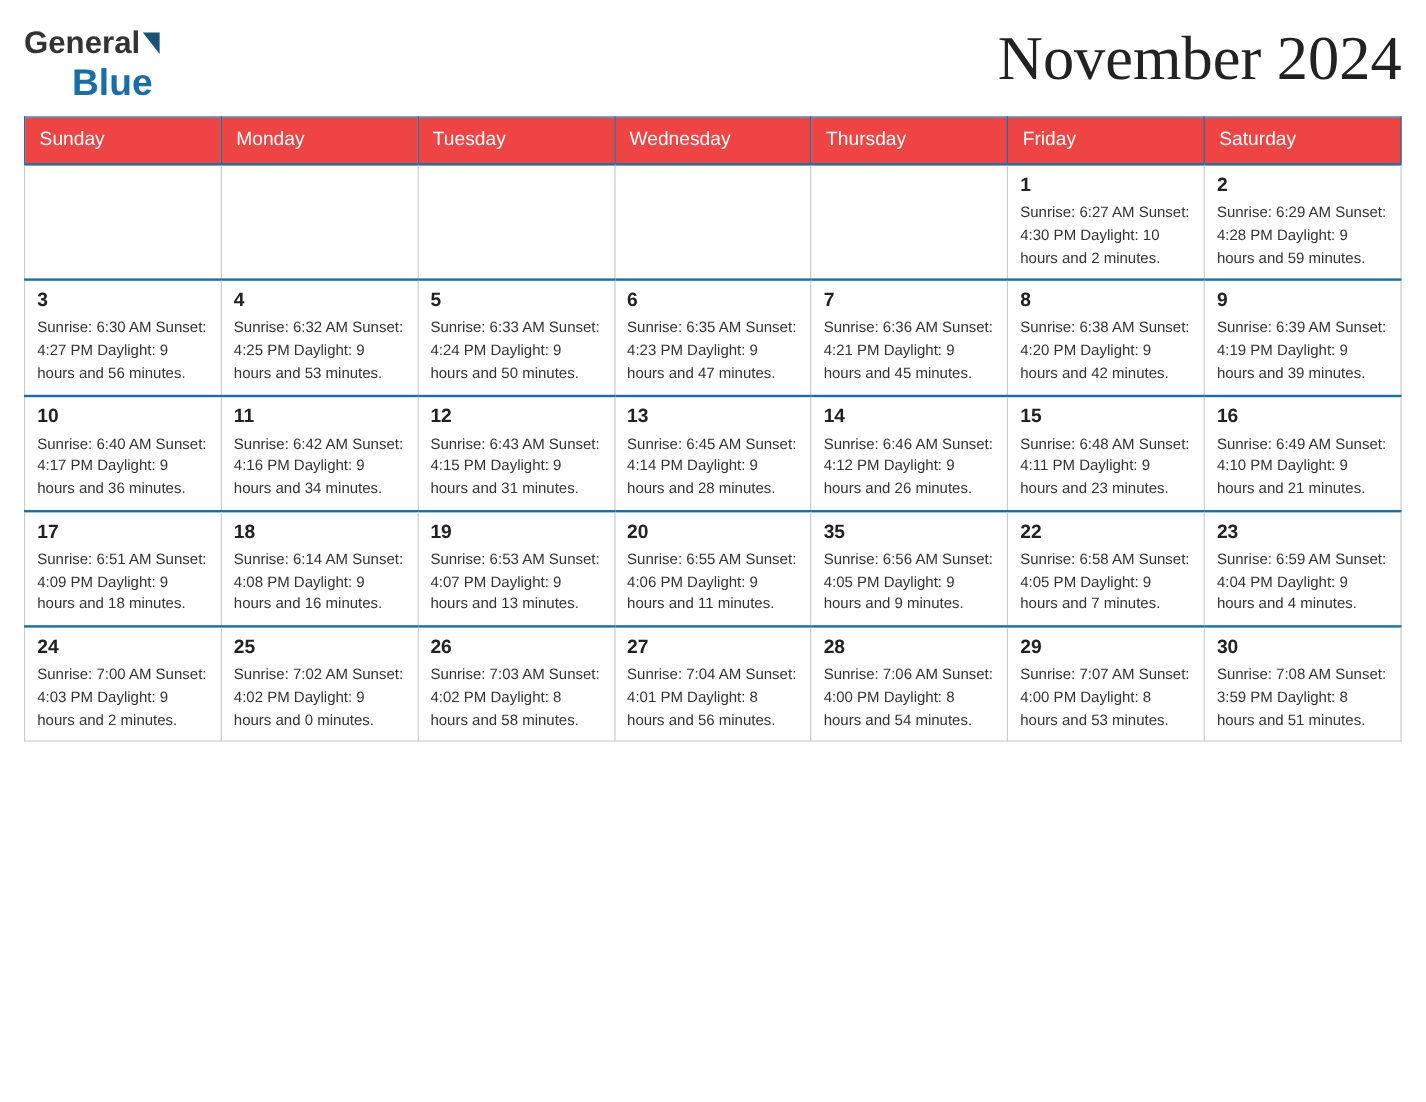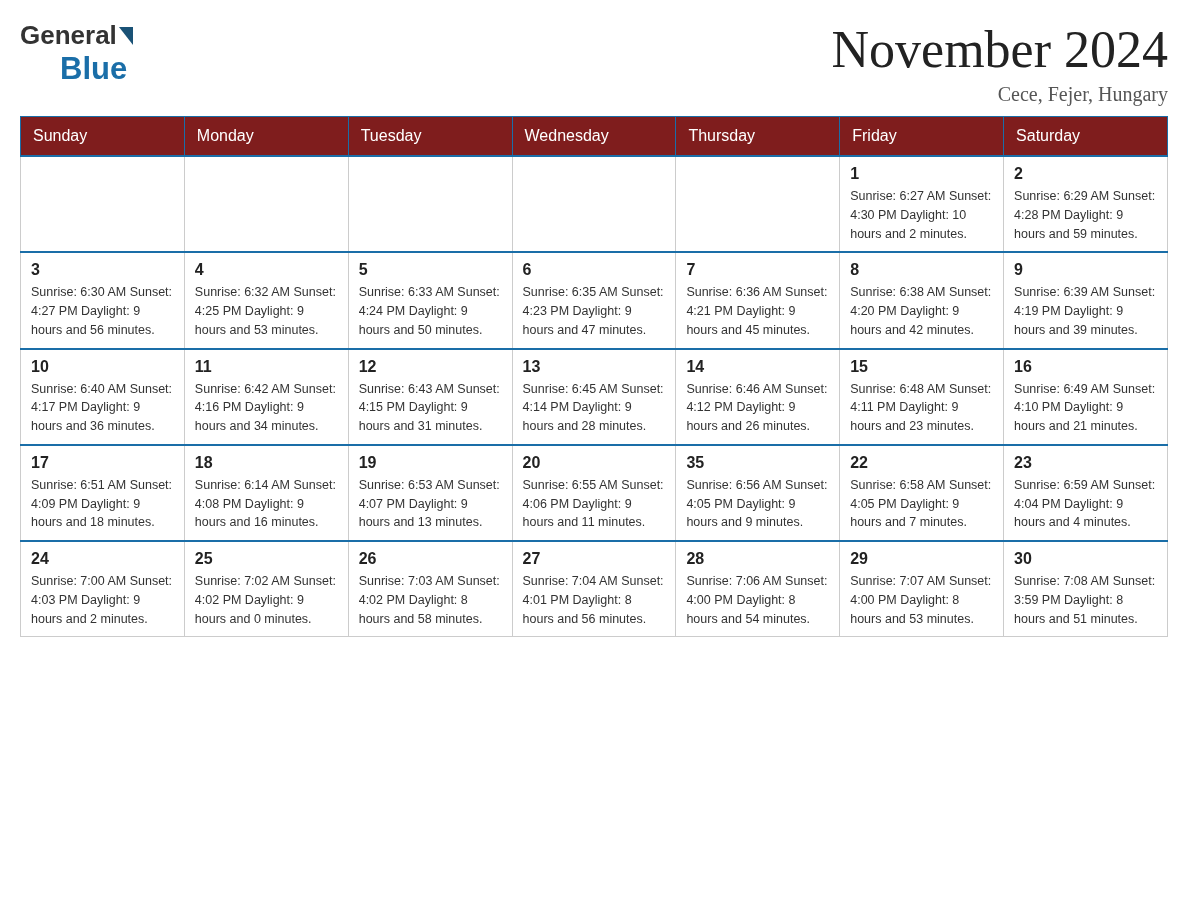--- a/index.html
+++ b/index.html
@@ -54,21 +54,21 @@
       font-size: 20px;
       color: #555;
       margin-top: 4px;
     }
     .calendar {
       width: 100%;
       border-collapse: collapse;
       margin-top: 8px;
     }
     .calendar th {
-      background-color: #7f1d1d;
+      background-color: #ef4444;
       color: #fff;
       text-align: left;
       padding: 10px 12px;
       font-size: 16px;
       font-weight: normal;
       border: 1px solid #1a6ea8;
     }
     .calendar td {
       vertical-align: top;
       padding: 8px 10px;
@@ -108,21 +108,20 @@
     <div class="logo-text">
       <span class="logo-general">General</span>
       <span class="logo-arrow"></span>
     </div>
     <div>
       <span class="logo-blue">Blue</span>
     </div>
   </div>
   <div class="header-right">
     <div class="month-title">November 2024</div>
-    <div class="location">Cece, Fejer, Hungary</div>
   </div>
 </div>
 
 <table class="calendar">
   <thead>
     <tr>
     <th>Sunday</th>
         <th>Monday</th>
         <th>Tuesday</th>
         <th>Wednesday</th>

